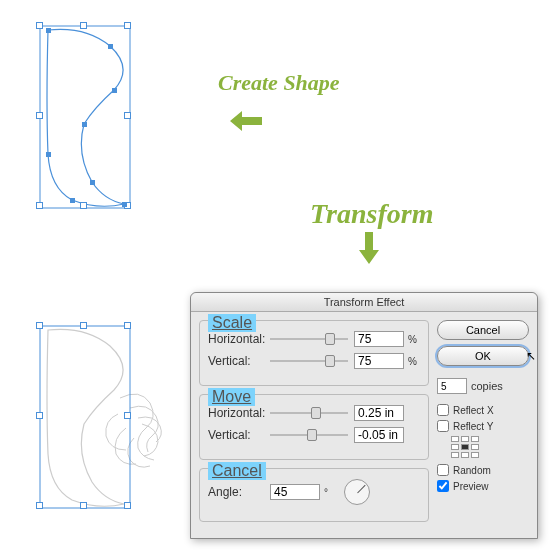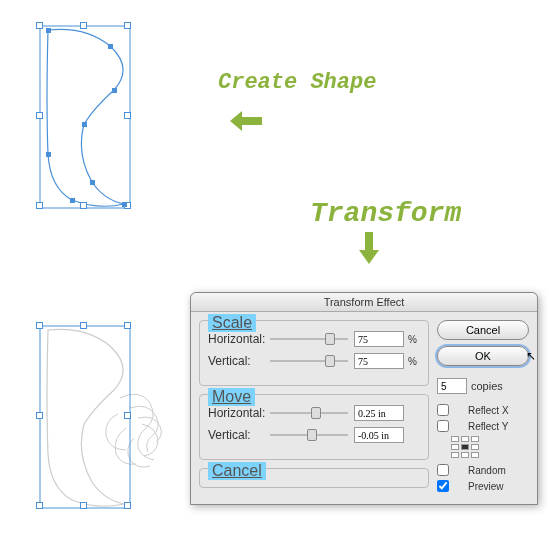--- a/index.html
+++ b/index.html
@@ -1,54 +1,54 @@
 <!DOCTYPE html>
 <html><head>
 <meta charset="utf-8">
 <style>
 * { box-sizing: border-box; margin: 0; padding: 0; }
 body { width: 552px; height: 554px; background: #fff; font-family: Arial, sans-serif; position: relative; }
 
-.label { color: #8bb33d; font-family: Liberation Mono, monospace; font-style: italic; font-weight: bold; position: absolute; }
+.label { color: #8bb33d; font-family: Liberation Serif, serif; font-style: italic; font-weight: bold; position: absolute; }
 .label-create { font-size: 22px; left: 218px; top: 70px; }
 .label-transform { font-size: 28px; left: 310px; top: 198px; }
 
 .arrow { position: absolute; }
 .arrow svg { display: block; }
 
 .shape-sel { position: absolute; }
 .handle { position: absolute; width: 7px; height: 7px; background: #fff; border: 1px solid #4a90d9; }
 .anchor { position: absolute; width: 5px; height: 5px; background: #4a90d9; }
 
 .dialog { position: absolute; left: 190px; top: 292px; width: 348px; background: #e8e8e8; border: 1px solid #888; border-radius: 6px 6px 0 0; box-shadow: 2px 2px 8px rgba(0,0,0,.3); font-size: 11px; color: #333; }
 .dialog-title { text-align: center; padding: 3px 0; background: linear-gradient(#f5f5f5,#ddd); border-bottom: 1px solid #aaa; border-radius: 6px 6px 0 0; font-size: 11px; }
 .dialog-body { display: flex; padding: 8px; gap: 8px; }
 .left-col { flex: 1; }
 .right-col { width: 92px; }
 
 .group { border: 1px solid #bbb; border-radius: 4px; padding: 8px 8px 10px 8px; margin-bottom: 8px; position: relative; }
 .group-title { position: absolute; top: -7px; left: 8px; background: #7dd3fc; padding: 0 4px; font-size: 16px; color: #555; text-decoration: underline; }
 .row { display: flex; align-items: center; margin: 2px 0 6px 0; }
 .row label { width: 62px; font-size: 12px; }
-.row input[type=text] { width: 50px; height: 16px; border: 1px solid #999; background: #fff; font-size: 10px; padding: 0 3px; text-align: left; font-family: Liberation Serif, serif; }
+.row input[type=text] { width: 50px; height: 16px; border: 1px solid #999; background: #fff; font-size: 12px; padding: 0 3px; text-align: left; }
 .row .slider { flex: 1; height: 14px; margin: 0 6px 0 0; position: relative; }
 .row .slider::before { content: ""; position: absolute; left: 0; right: 0; top: 6px; height: 2px; background: #bbb; }
 .row .slider .thumb { position: absolute; width: 10px; height: 12px; background: #ddd; border: 1px solid #888; top: 1px; border-radius: 2px; }
 .unit { margin-left: 4px; width: 12px; font-size: 10px; }
 
 .dial { width: 26px; height: 26px; border: 1px solid #999; border-radius: 50%; background: #f5f5f5; position: relative; margin-left: 8px; }
 .dial::after { content: ""; position: absolute; width: 1px; height: 11px; background: #555; left: 12px; top: 2px; transform-origin: bottom center; transform: rotate(45deg); }
 
 .btn { display: block; width: 100%; height: 20px; border: 1px solid #888; border-radius: 10px; background: linear-gradient(#fdfdfd,#e0e0e0); margin-bottom: 6px; font-size: 11px; cursor: pointer; position: relative; }
 .btn.default { box-shadow: 0 0 0 2px #8fb7e6; }
 .cursor { position: absolute; right: -8px; top: 2px; font-size: 12px; pointer-events: none; }
 
 .copies-row { display: flex; align-items: center; gap: 4px; margin: 12px 0 10px 0; }
 .copies-row input { width: 30px; height: 16px; border: 1px solid #999; background: #fff; font-size: 10px; padding: 0 3px; }
-.chk { display: flex; align-items: center; gap: 19px; margin: 4px 0; font-size: 10px; }
+.chk { display: flex; align-items: center; gap: 4px; margin: 4px 0; font-size: 10px; }
 .chk input { width: 12px; height: 12px; }
 .origin { width: 32px; height: 24px; margin: 2px 0 2px 14px; display: grid; grid-template-columns: repeat(3,8px); grid-template-rows: repeat(3,6px); gap: 2px; }
 .origin div { background: #fff; border: 1px solid #999; }
 .origin div.sel { background: #333; }
 
 .bg-shapes { position: absolute; }
 </style>
 </head>
 <body>
 
@@ -157,20 +157,26 @@
           <div class="slider">
               <div class="thumb" style="left:48%;"></div>
             </div>
           <input type="text" value="-0.05 in" style="">
           <span class="unit"></span>
         </div>
       </div>
 
       <div class="group">
         <span class="group-title">Cancel</span>
+        <div class="row">
+          <label>Angle:</label>
+          <input type="text" value="45" style="">
+          <span class="unit">°</span>
+          <div class="dial"></div>
+        </div>
       </div>
     </div>
 
     <div class="right-col">
       <button class="btn">Cancel</button>
       <button class="btn default"><span>OK</span><span class="cursor">↖</span></button>
 
       <div class="copies-row">
         <input type="text" value="5" style="">
         <span>copies</span>

